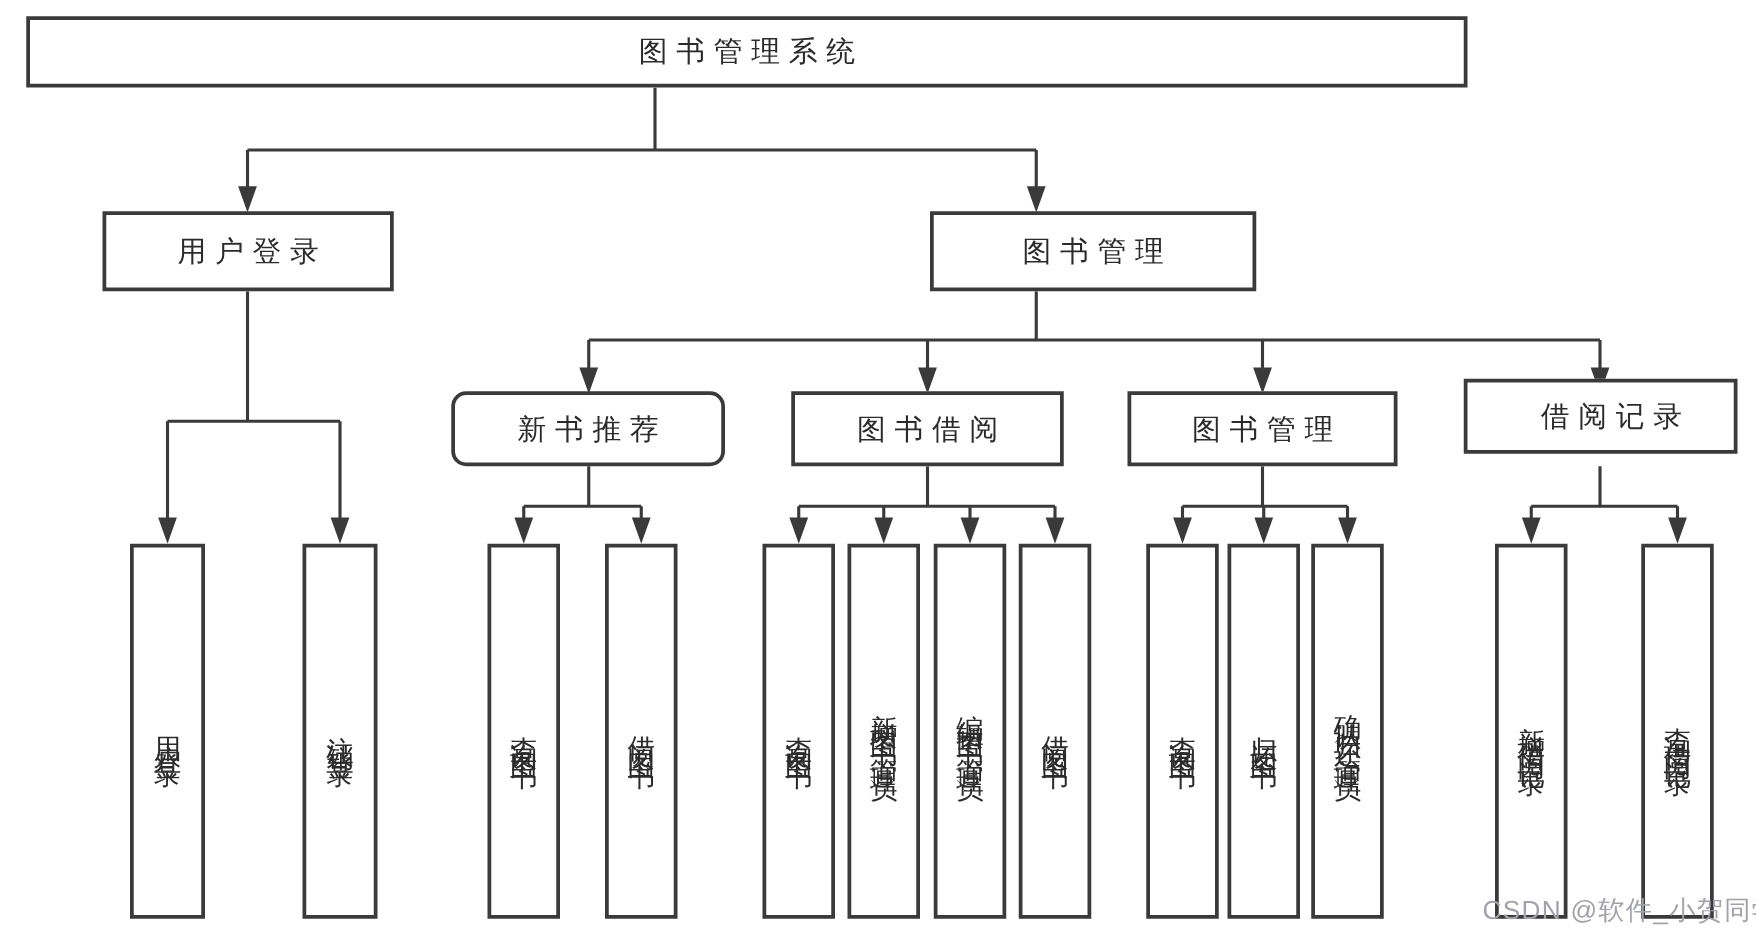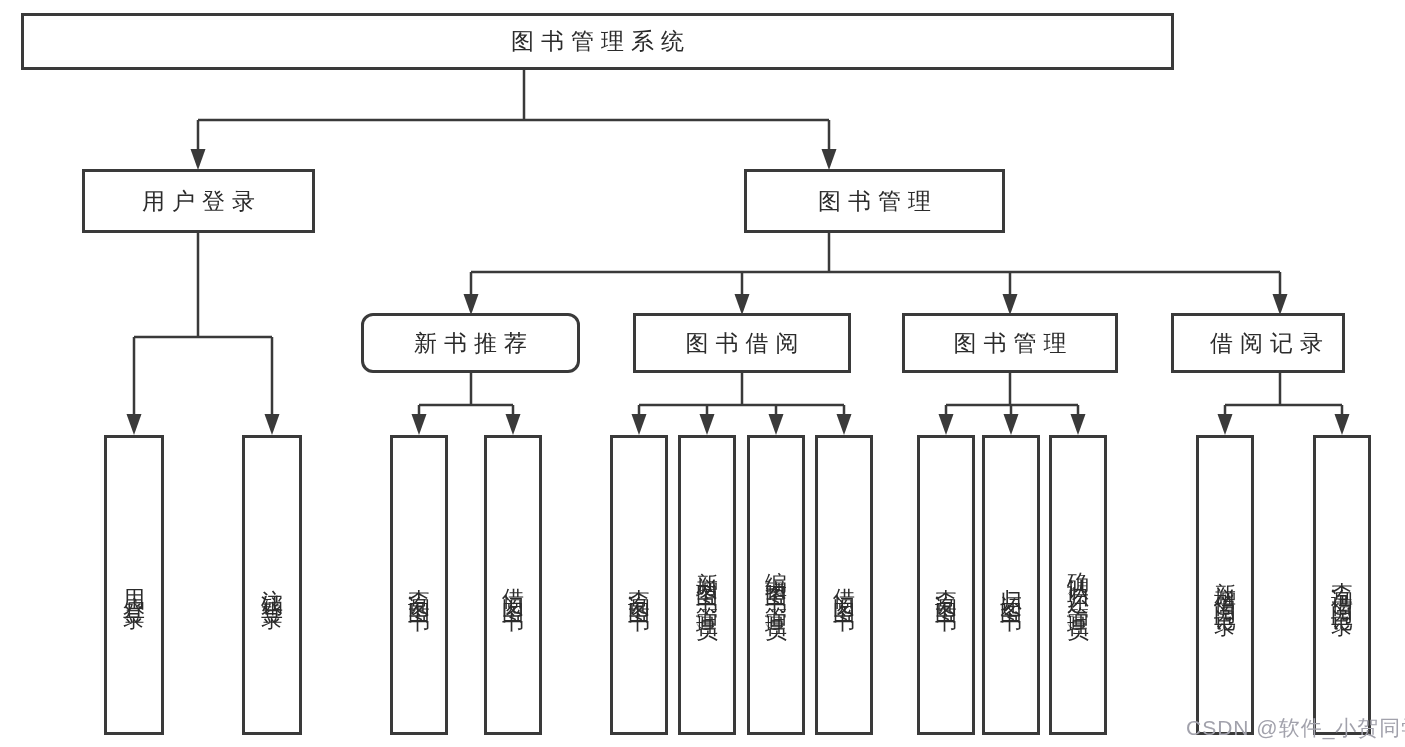--- a/index.html
+++ b/index.html
@@ -120,21 +120,21 @@
 
   <div class="node node-h" style="left:361px; top:313px; width:219px; height:60px;border-radius:12px;">
     <span>新书推荐</span>
   </div>
   <div class="node node-h" style="left:633px; top:313px; width:218px; height:60px;">
     <span>图书借阅</span>
   </div>
   <div class="node node-h" style="left:902px; top:313px; width:216px; height:60px;">
     <span>图书管理</span>
   </div>
-  <div class="node node-h" style="left:1171px; top:313px; width:174px; height:60px;padding-left:17px;">
+  <div class="node node-h" style="left:1171px; top:303px; width:219px; height:60px;padding-left:17px;">
     <span>借阅记录</span>
   </div>
 
   <div class="node leaf" style="left:104px; width:60px;">
     <span class="vtext">用户登录</span>
   </div>
   <div class="node leaf" style="left:242px; width:60px;">
     <span class="vtext">注销登录</span>
   </div>
 

